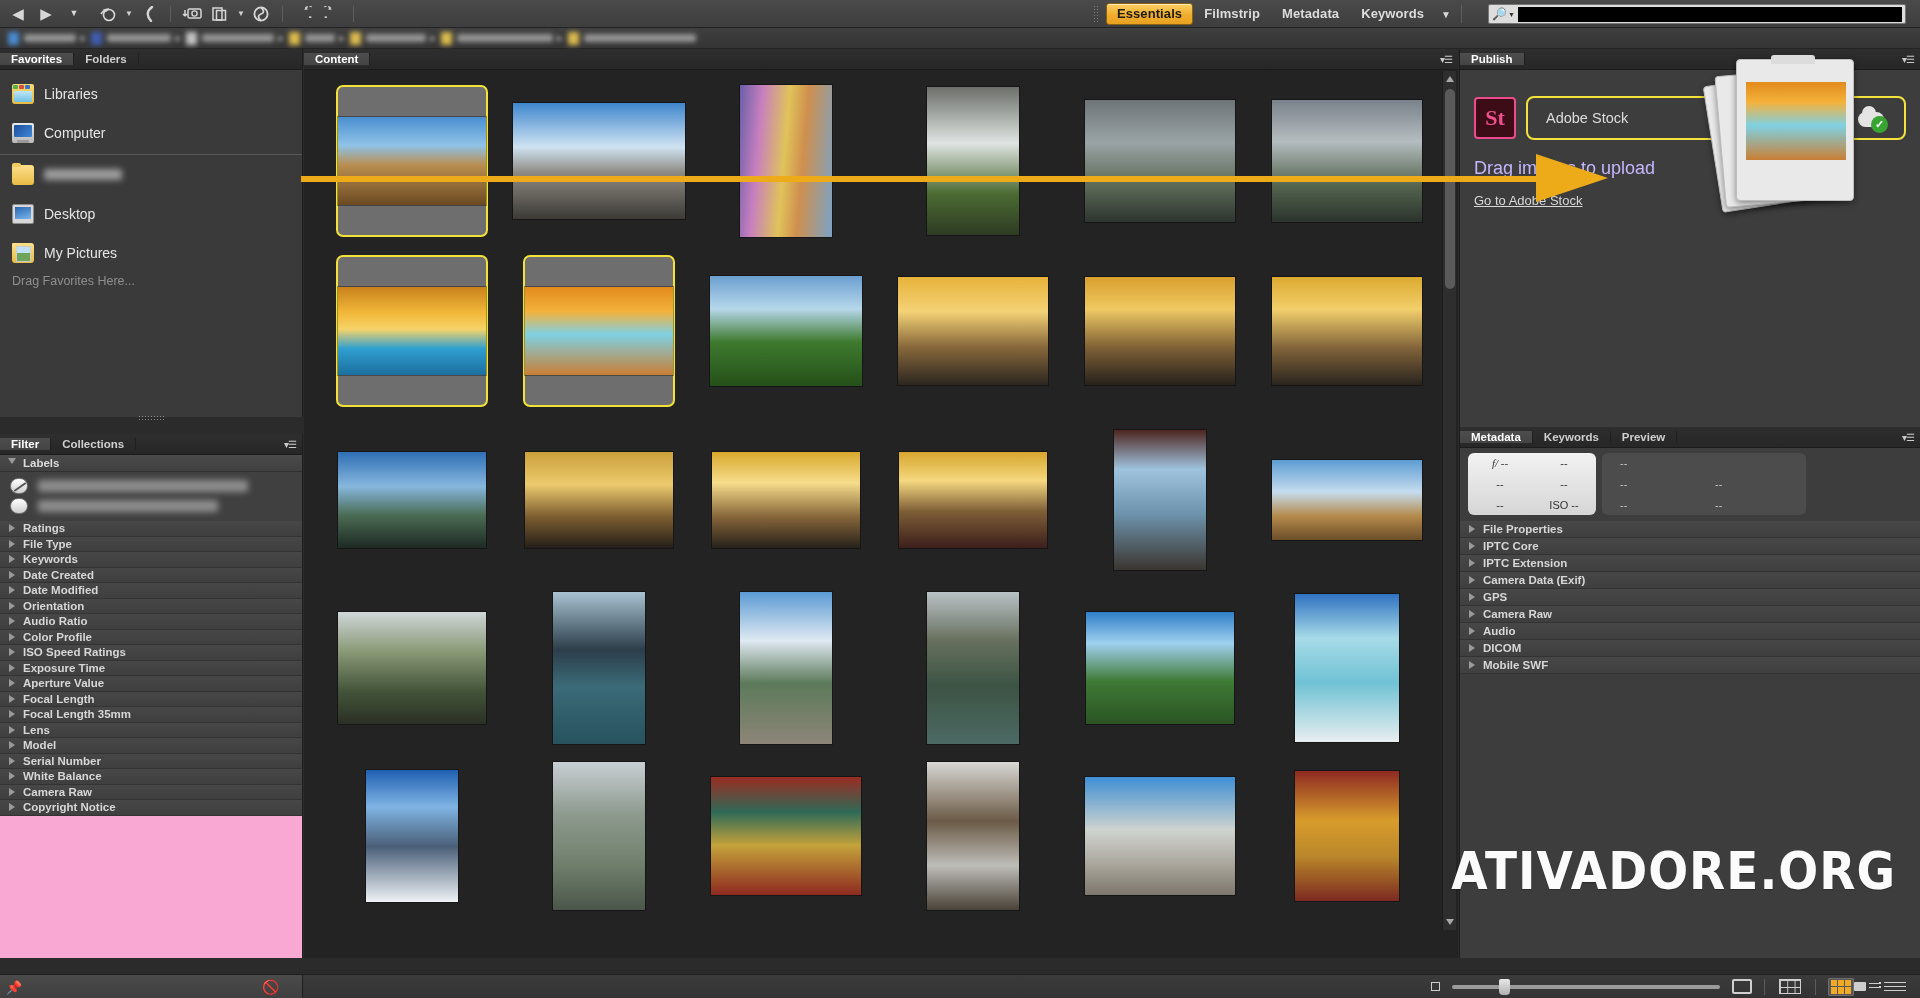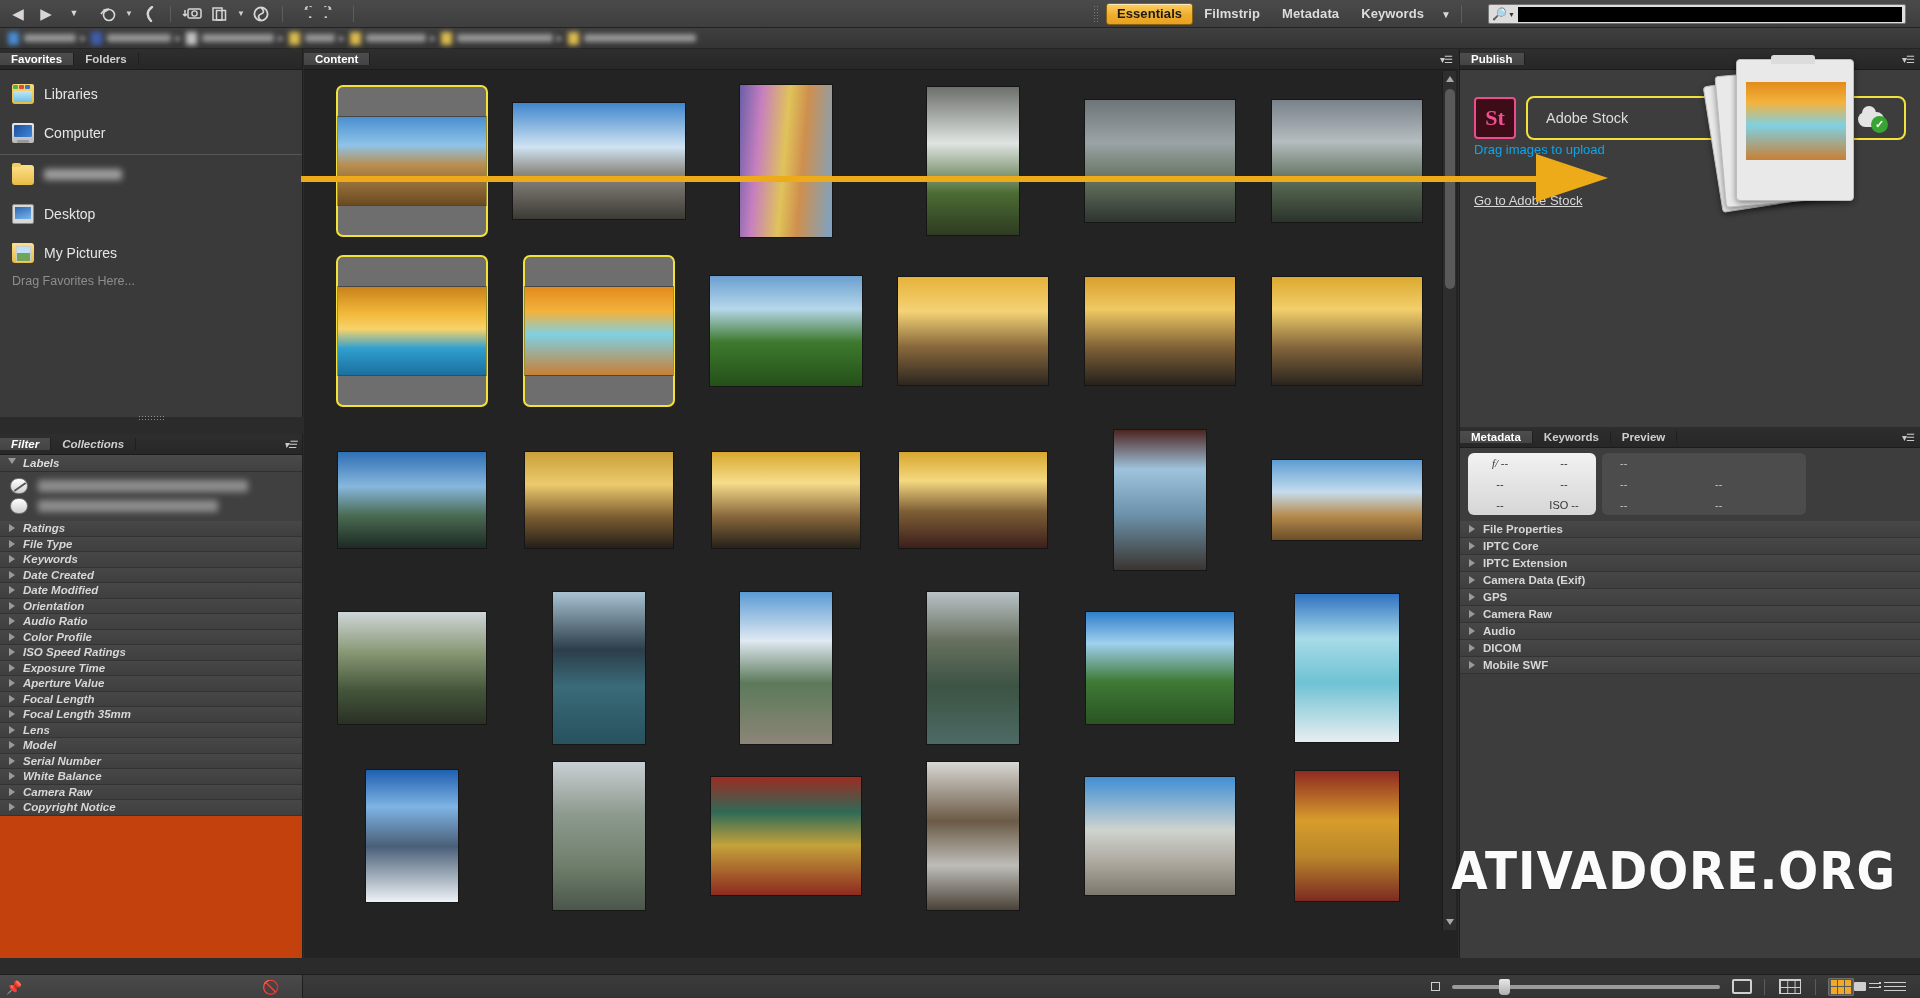--- a/index.html
+++ b/index.html
@@ -113,21 +113,21 @@
   .ic-folder:before{content:'';position:absolute;left:0;top:-2px;width:9px;height:4px;background:#f2cc63;border-radius:2px 2px 0 0;}
   .ic-desktop { background:#d8d8d8; border:1px solid #8d8d8d; border-radius:2px; }
   .ic-desktop:before{content:'';position:absolute;left:2px;top:2px;right:2px;bottom:4px;background:linear-gradient(160deg,#2b64b0,#79b6ec);}
   .ic-docs { background:linear-gradient(180deg,#fbe08c,#e9bb45); border-radius:1px 3px 3px 3px; }
   .ic-docs:before{content:'';position:absolute;left:4px;top:3px;width:12px;height:15px;background:#f4f4f4;border-radius:1px;}
   .ic-docs:after{content:'';position:absolute;left:6px;top:6px;width:8px;height:1px;background:#9aa;box-shadow:0 3px 0 #9aa,0 6px 0 #9aa;}
   .ic-pics { background:linear-gradient(180deg,#fbe08c,#e9bb45); border-radius:1px 3px 3px 3px; }
   .ic-pics:before{content:'';position:absolute;left:4px;top:3px;width:13px;height:14px;background:linear-gradient(180deg,#bfe0f5 45%,#6ea55a 46%);border:1px solid #ccc;}
 
   
-  #filter { left:0; top:434px; width:303px; height:524px; background:#c2410c; border-right:1px solid #1e1e1e;font-style:italic; }
+  #filter { left:0; top:434px; width:303px; height:524px; background:#f9a8d4; border-right:1px solid #1e1e1e; }
   .sec-head { display:flex; align-items:center; gap:7px; height:17px; padding-left:8px;
     background:linear-gradient(180deg,#4a4a4a,#414141); border-bottom:1px solid #303030; cursor:pointer; }
   .tri { width:0;height:0;border-left:6px solid #9a9a9a;border-top:4px solid transparent;border-bottom:4px solid transparent; }
   .tri.open { border-left:4px solid transparent;border-right:4px solid transparent;border-top:6px solid #9a9a9a; }
   .sec-title { font-size:11.5px; font-weight:bold; color:#dcdcdc; }
   .labels-body { background:#404040; padding:4px 0 5px 10px; }
   .label-row { display:flex; align-items:center; gap:10px; height:20px; cursor:pointer; }
   .lbl-swatch { width:18px; height:16px; border-radius:9px; background:linear-gradient(180deg,#fff,#cfcfcf); border:1px solid #777; position:relative; }
   .lbl-swatch.none:after{content:'';position:absolute;left:2px;top:7px;width:14px;height:2px;background:#555;transform:rotate(-35deg);}
   .lbl-blur { height:12px; width:210px; background:#8d8d8d; filter:blur(3px); border-radius:2px; }
@@ -165,21 +165,21 @@
     display:flex; align-items:center; justify-content:center;
     color:#f0508f; font-size:22px; font-weight:bold; font-family:"Liberation Serif",serif; }
   .stock-row { position:absolute; left:66px; top:26px; right:14px; height:44px;
     border:2px solid #f4e23c; border-radius:8px; display:flex; align-items:center; padding-left:18px; }
   .stock-name { font-size:14.5px; color:#ddd; }
   .cloud-ok { position:absolute; right:16px; top:12px; width:30px; height:22px; }
   .cloud-sh { position:absolute; left:0; top:2px; width:26px; height:15px; background:#e4e4e4; border-radius:9px; }
   .cloud-sh:before{content:'';position:absolute;left:4px;top:-6px;width:14px;height:14px;background:#e4e4e4;border-radius:50%;}
   .cloud-chk { position:absolute; right:0; bottom:-1px; width:17px; height:17px; background:#38a432; border-radius:50%;
     display:flex;align-items:center;justify-content:center;color:#fff;font-size:11px;font-weight:bold; }
-  .drag-hint { position:absolute; left:14px; top:72px; font-size:13px; color:#0ea5e9; }
+  .drag-hint { position:absolute; left:14px; top:88px; font-size:18px; color:#c4b5fd; }
   .stock-link { position:absolute; left:14px; top:123px; font-size:13px; color:#d8d8d8; text-decoration:underline; cursor:pointer; }
   .drag-arrow { position:absolute; left:-1159px; top:97px; width:1310px; height:24px; pointer-events:none; }
   .arrow-shaft { position:absolute; left:0; top:9px; width:1245px; height:6px; background:#eeab19; }
   .arrow-head { position:absolute; left:1235px; top:-13px; width:0;height:0;
     border-top:24px solid transparent; border-bottom:24px solid transparent; border-left:72px solid #eeab19; }
   .photo-stack { position:absolute; left:252px; top:-11px; width:154px; height:152px; }
   .ps-card { position:absolute; background:#e9e9e9; border:1px solid #bdbdbd; border-radius:4px; box-shadow:0 2px 6px rgba(0,0,0,.45); }
   .ps-c3 { left:0; top:18px; width:112px; height:128px; transform:rotate(-9deg); }
   .ps-c2 { left:8px; top:12px; width:118px; height:132px; transform:rotate(-5deg); }
   .ps-c1 { left:24px; top:0; width:118px; height:142px; }

